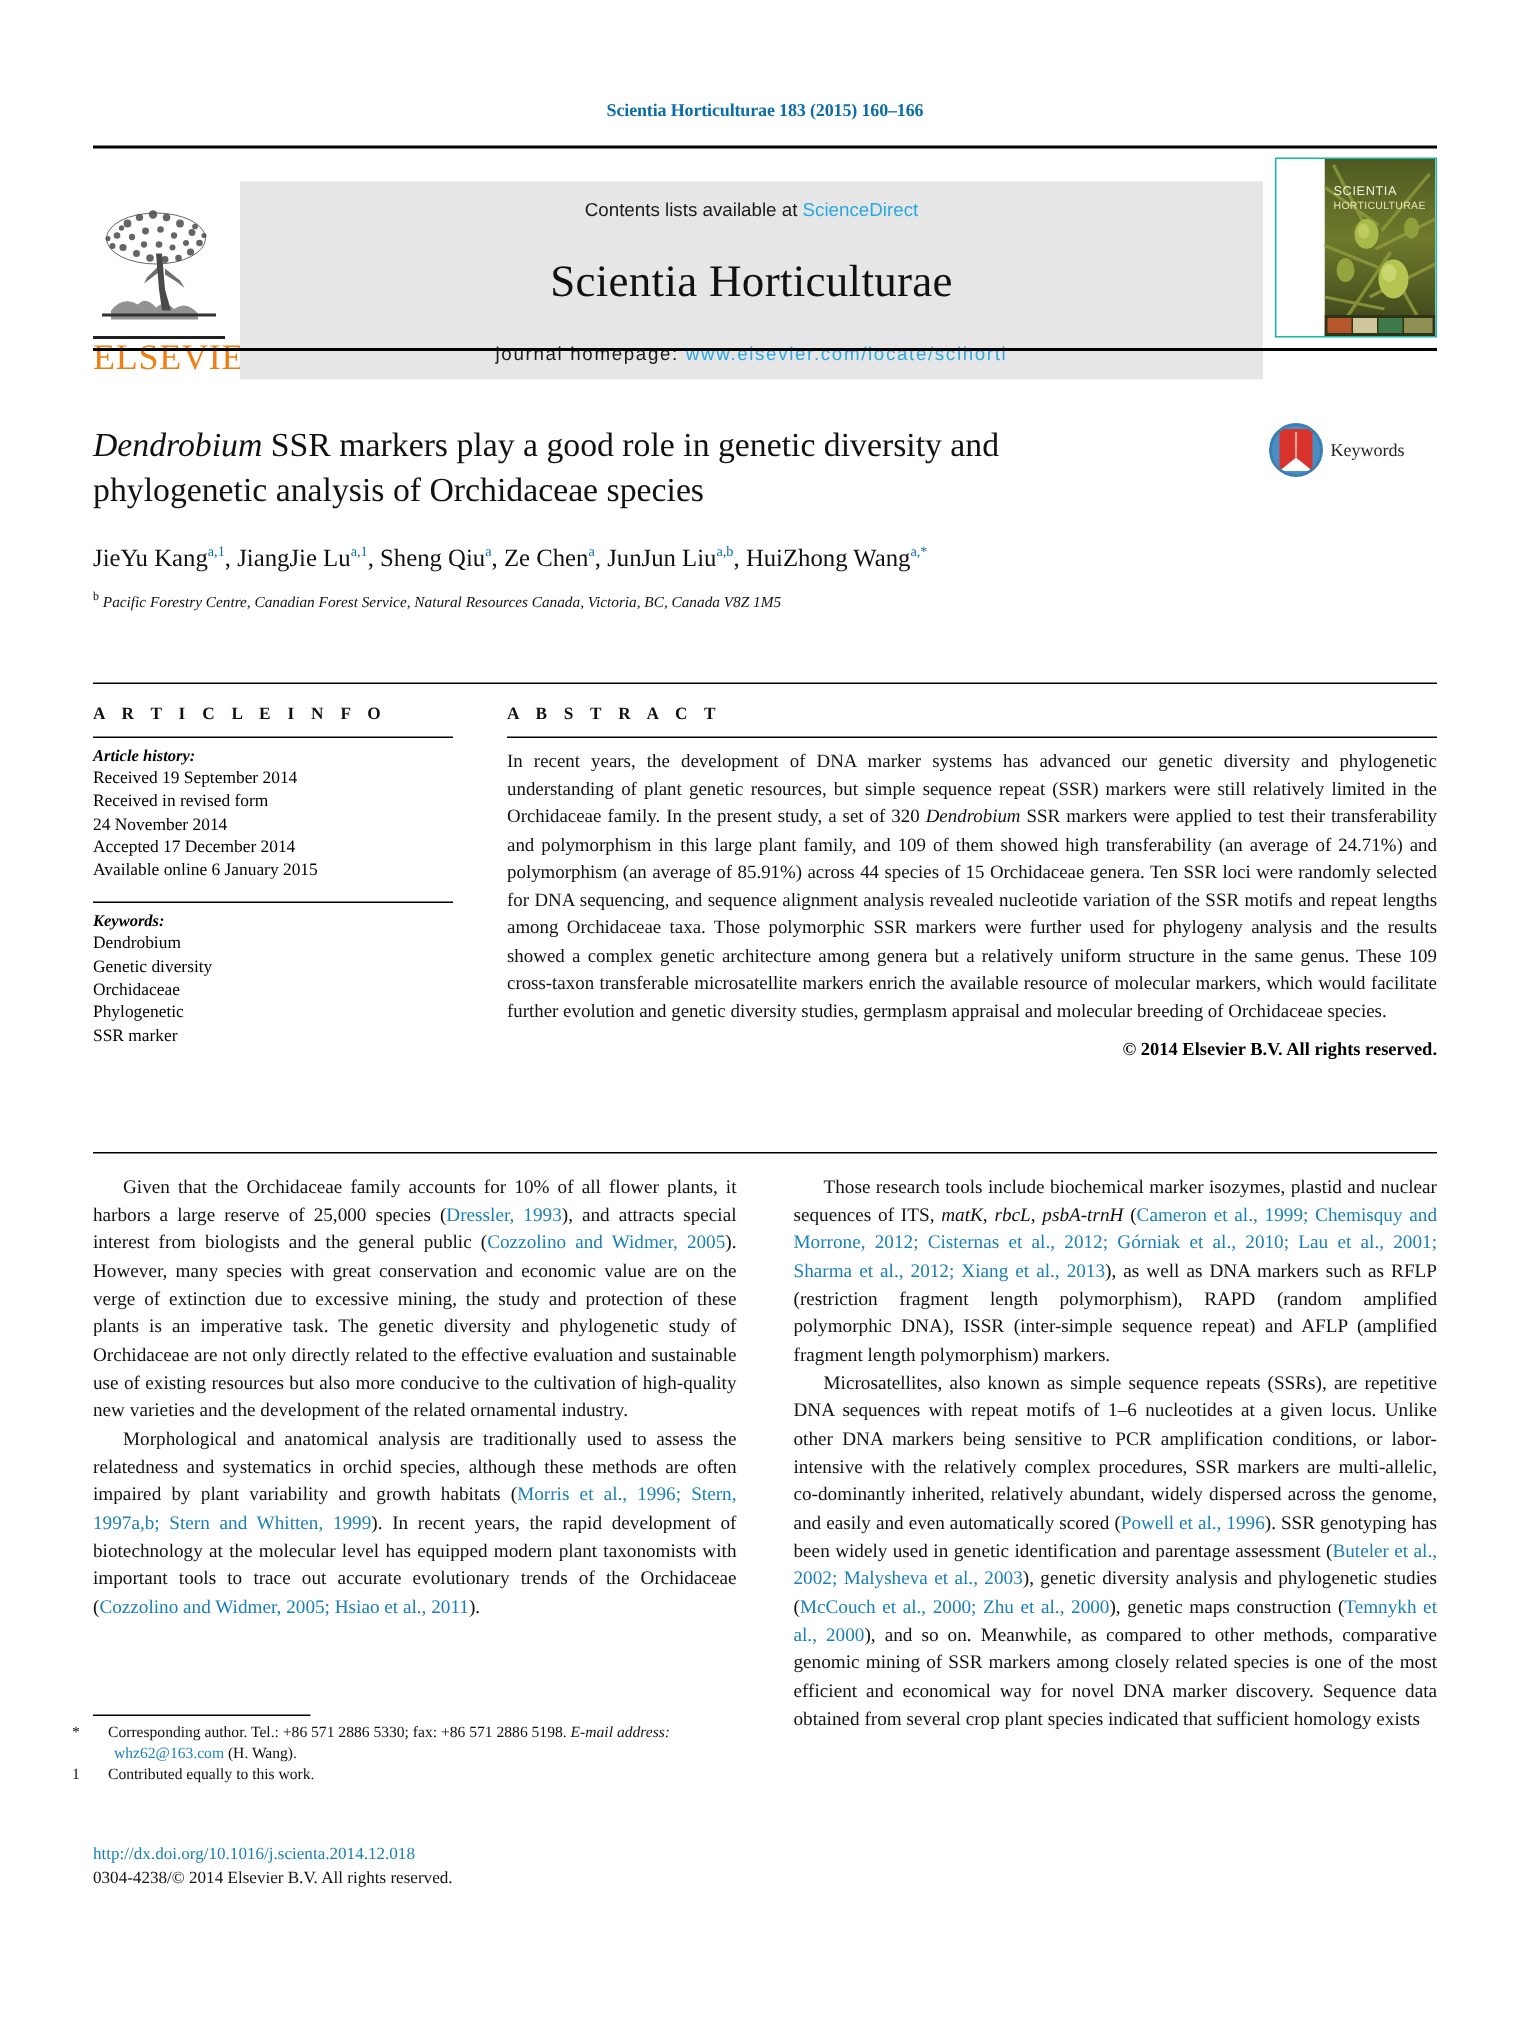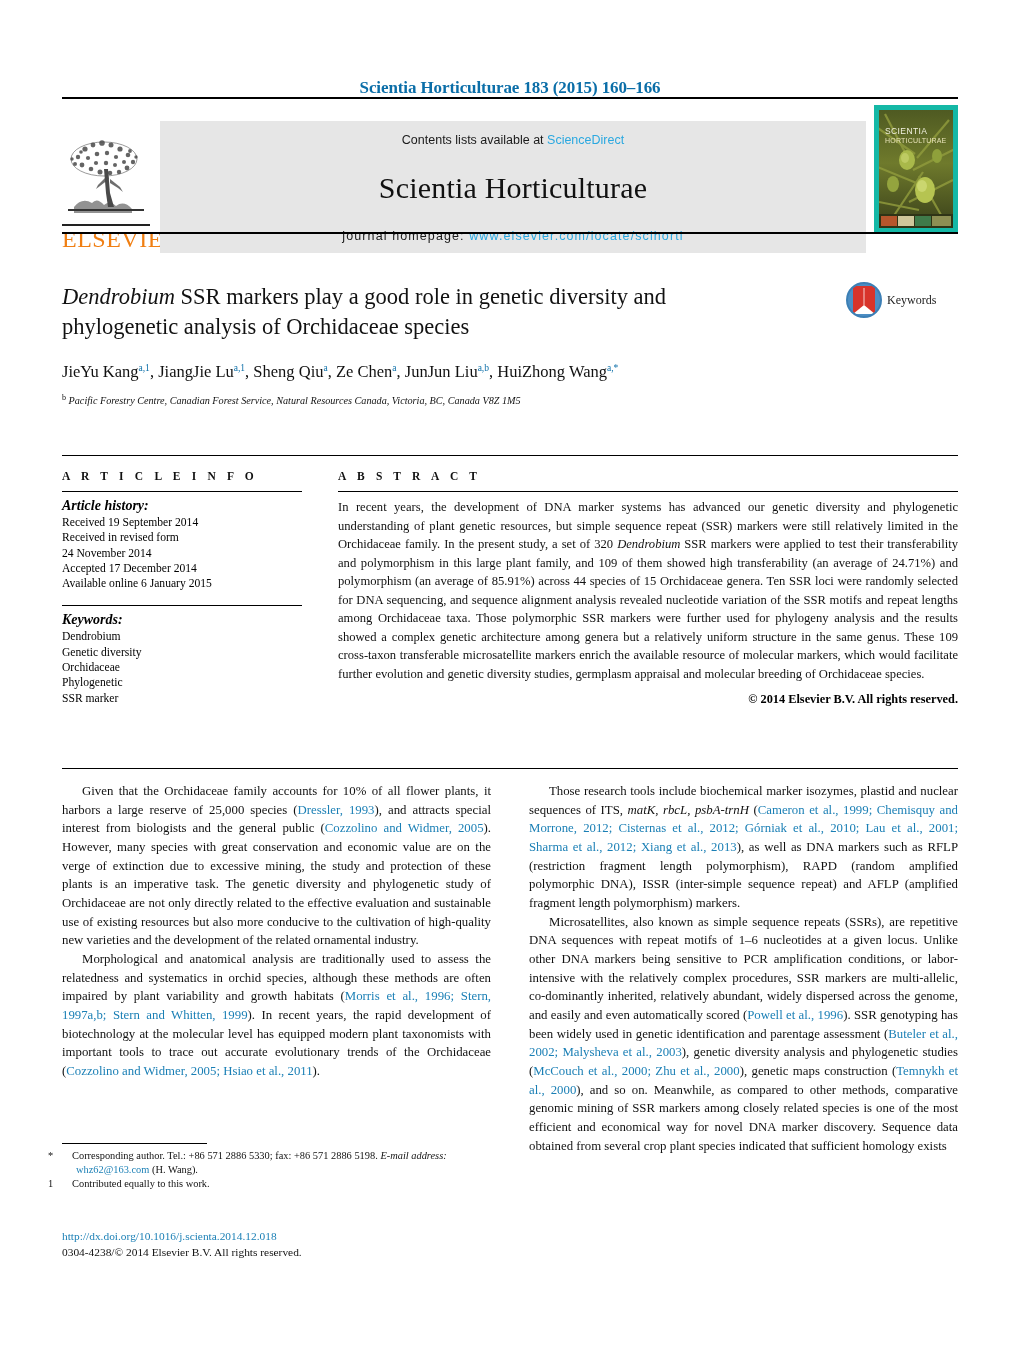--- a/index.html
+++ b/index.html
@@ -17,25 +17,25 @@
     height: 1351px;
     margin: 0 auto;
     background: #ffffff;
     box-sizing: border-box;
     overflow: hidden;
   }
 
   
   .running-head {
     position: absolute;
-    top: 78px;
+    top: 66px;
     left: 0;
     right: 0;
     text-align: center;
-    font-size: 17px;
+    font-size: 12px;
     font-weight: bold;
     color: #0b6ea8;
     letter-spacing: -0.1px;
   }
 
   
   .header-wrap {
     position: absolute;
     top: 97px;
     left: 62px;
@@ -96,22 +96,23 @@
     letter-spacing: 1.1px;
     color: #1a1a1a;
   }
   .homepage-line .hp-url { color: #2aa8e0; }
   .cover-thumb {
     flex: 0 0 74px;
     width: 74px;
     height: 118px;
     position: relative;
     overflow: hidden;
-    border: 5px solid #14b8a6;
+    border: 1px solid #14b8a6;
     align-self: flex-start;
+    padding-left: 32px;
   }
   .cover-thumb svg { display:block; }
   .header-rule-bottom {
     position: absolute;
     top: 232px;
     left: 62px;
     width: 896px;
     border-top: 2.5px solid #000;
   }
 
@@ -185,21 +186,21 @@
   .sec-label {
     font-family: "Liberation Serif", serif;
     font-size: 11.5px;
     font-weight: bold;
     letter-spacing: 4.2px;
     color: #111;
     margin-bottom: 9px;
   }
   .thin-rule { border-top: 1.1px solid #000; margin-bottom: 6px; }
   .ahist-title, .kw-title {
-    font-size: 14px;
+    font-size: 11px;
     font-style: italic;
     font-weight: bold;
     margin-bottom: 1px;
   }
   .info-line { font-size: 11.6px; line-height: 1.32; }
   .kw-block { margin-top: 14px; }
   .kw-block .thin-rule { margin-bottom: 6px; }
   .abstract-body {
     font-size: 12.6px;
     line-height: 1.47;

